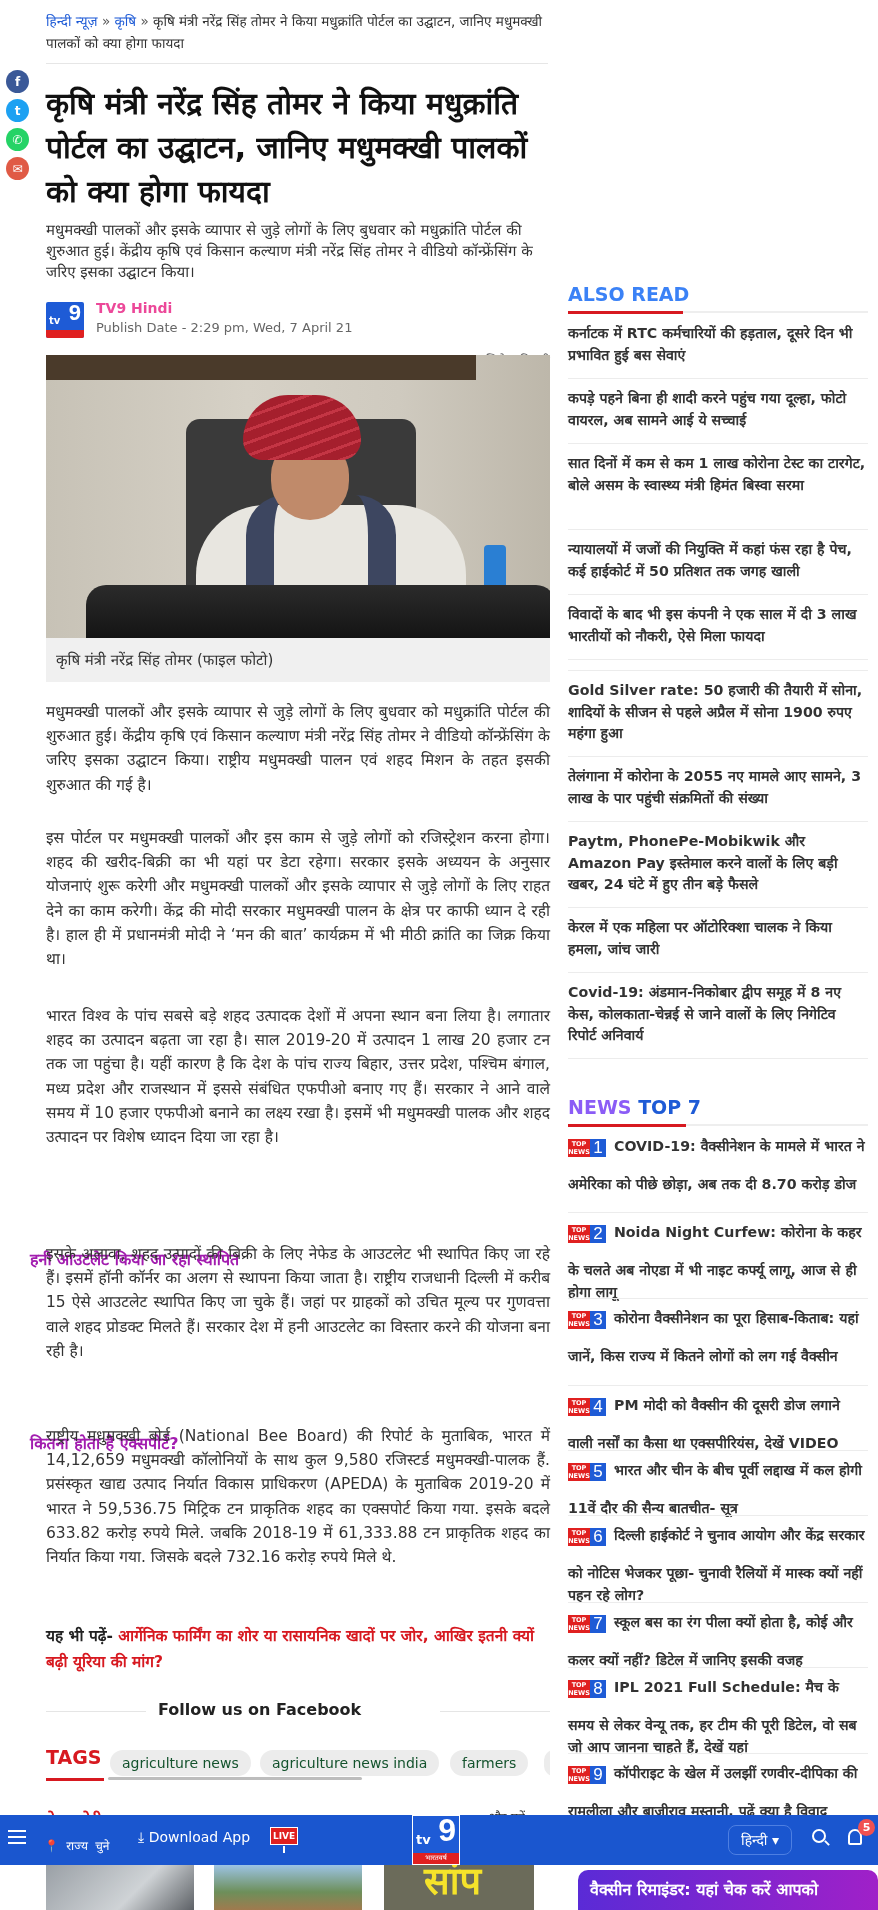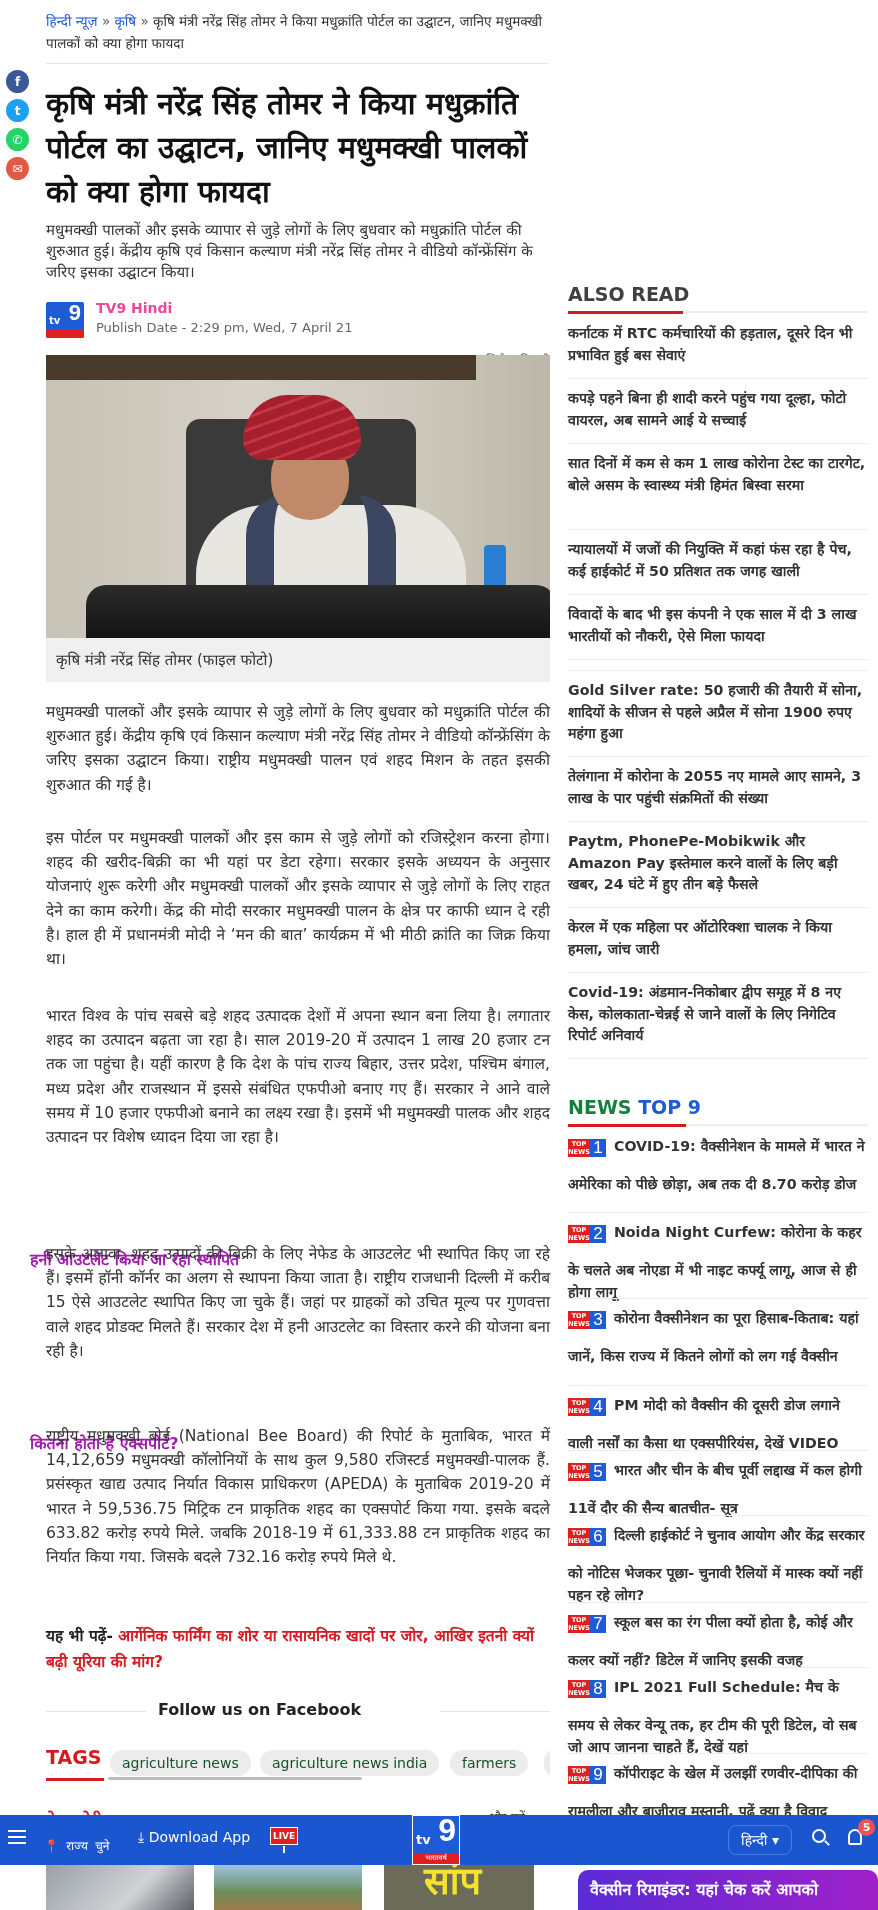--- a/index.html
+++ b/index.html
@@ -170,21 +170,21 @@
   <span class="tag" style="left:64px">agriculture news</span>
   <span class="tag" style="left:214px">agriculture news india</span>
   <span class="tag" style="left:404px">farmers</span>
   <span class="tag" style="left:498px; width:20px; padding:0"></span>
   <span class="scroll"></span>
 </div>
 
 <div class="cut-heading">वेब स्टोरी</div>
 <div class="cut-more">और पढ़ें</div>
 
-<div class="sec-title" style="top:283px; color:#404040">ALSO READ</div>
+<div class="sec-title" style="top:283px; color:#3b82f6">ALSO READ</div>
 <div class="sec-rule" style="top:311px">
     <span class="red" style="width:115px"></span>
   </div>
 
 <div class="sb-item" style="top:323px">कर्नाटक में RTC कर्मचारियों की हड़ताल, दूसरे दिन भी प्रभावित हुई बस सेवाएं</div>
 <div class="sb-div" style="top:378px"></div>
 <div class="sb-item" style="top:388px">कपड़े पहने बिना ही शादी करने पहुंच गया दूल्हा, फोटो वायरल, अब सामने आई ये सच्चाई</div>
 <div class="sb-div" style="top:443px"></div>
 <div class="sb-item" style="top:453px">सात दिनों में कम से कम 1 लाख कोरोना टेस्ट का टारगेट, बोले असम के स्वास्थ्य मंत्री हिमंत बिस्वा सरमा</div>
 <div class="sb-div" style="top:529px"></div>
@@ -198,22 +198,22 @@
 <div class="sb-item" style="top:766px">तेलंगाना में कोरोना के 2055 नए मामले आए सामने, 3 लाख के पार पहुंची संक्रमितों की संख्या</div>
 <div class="sb-div" style="top:821px"></div>
 <div class="sb-item" style="top:831px">Paytm, PhonePe-Mobikwik और Amazon Pay इस्तेमाल करने वालों के लिए बड़ी खबर, 24 घंटे में हुए तीन बड़े फैसले</div>
 <div class="sb-div" style="top:907px"></div>
 <div class="sb-item" style="top:917px">केरल में एक महिला पर ऑटोरिक्शा चालक ने किया हमला, जांच जारी</div>
 <div class="sb-div" style="top:972px"></div>
 <div class="sb-item" style="top:982px">Covid-19: अंडमान-निकोबार द्वीप समूह में 8 नए केस, कोलकाता-चेन्नई से जाने वालों के लिए निगेटिव रिपोर्ट अनिवार्य</div>
 <div class="sb-div" style="top:1058px"></div>
 
 <div class="sec-title" style="top:1096px">
-  <span style="color:#15803d">NEWS</span>
-  <span style="color:#1e5bd6">TOP 9</span>
+  <span style="color:#8b5cf6">NEWS</span>
+  <span style="color:#1e5bd6">TOP 7</span>
 </div>
 <div class="sec-rule" style="top:1124px">
     <span class="red" style="width:118px"></span>
   </div>
 
 <div class="sb-item" style="top:1136px">
   <span class="top-badge"><span class="tb1">TOP NEWS</span><span class="tb2">1</span></span><span>COVID-19: वैक्सीनेशन के मामले में भारत ने अमेरिका को पीछे छोड़ा, अब तक दी 8.70 करोड़ डोज</span>
 </div>
 <div class="sb-div" style="top:1212px"></div>
 <div class="sb-item" style="top:1222px">

